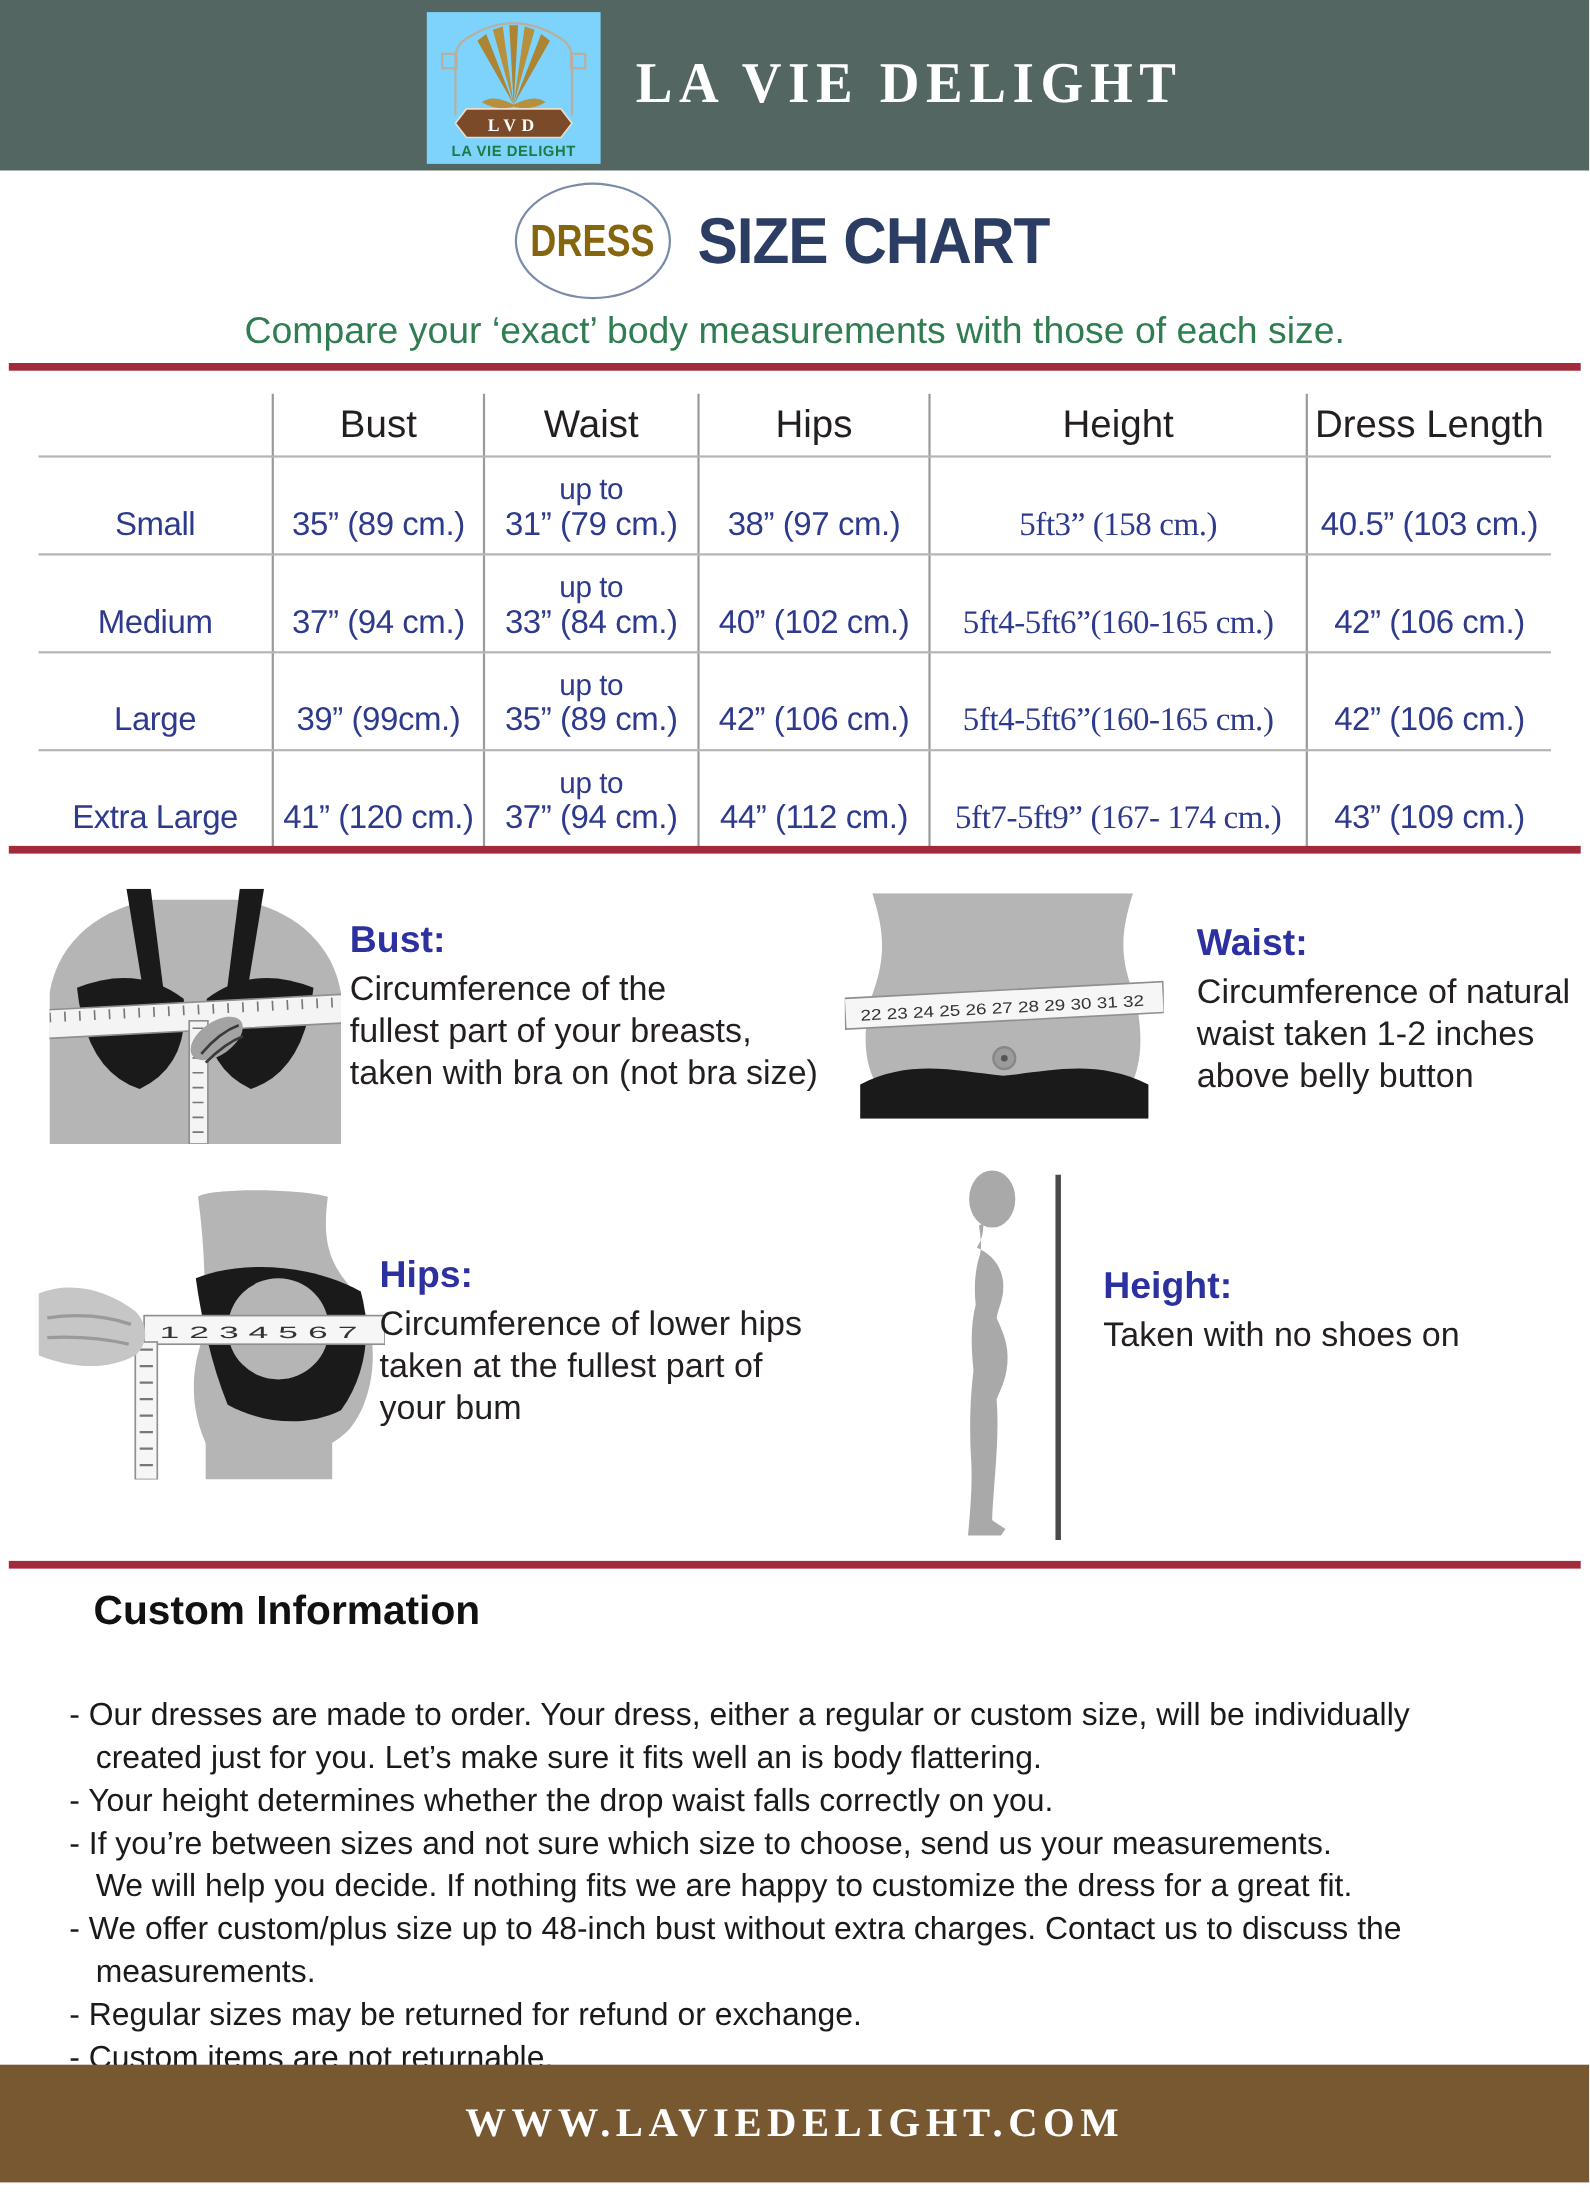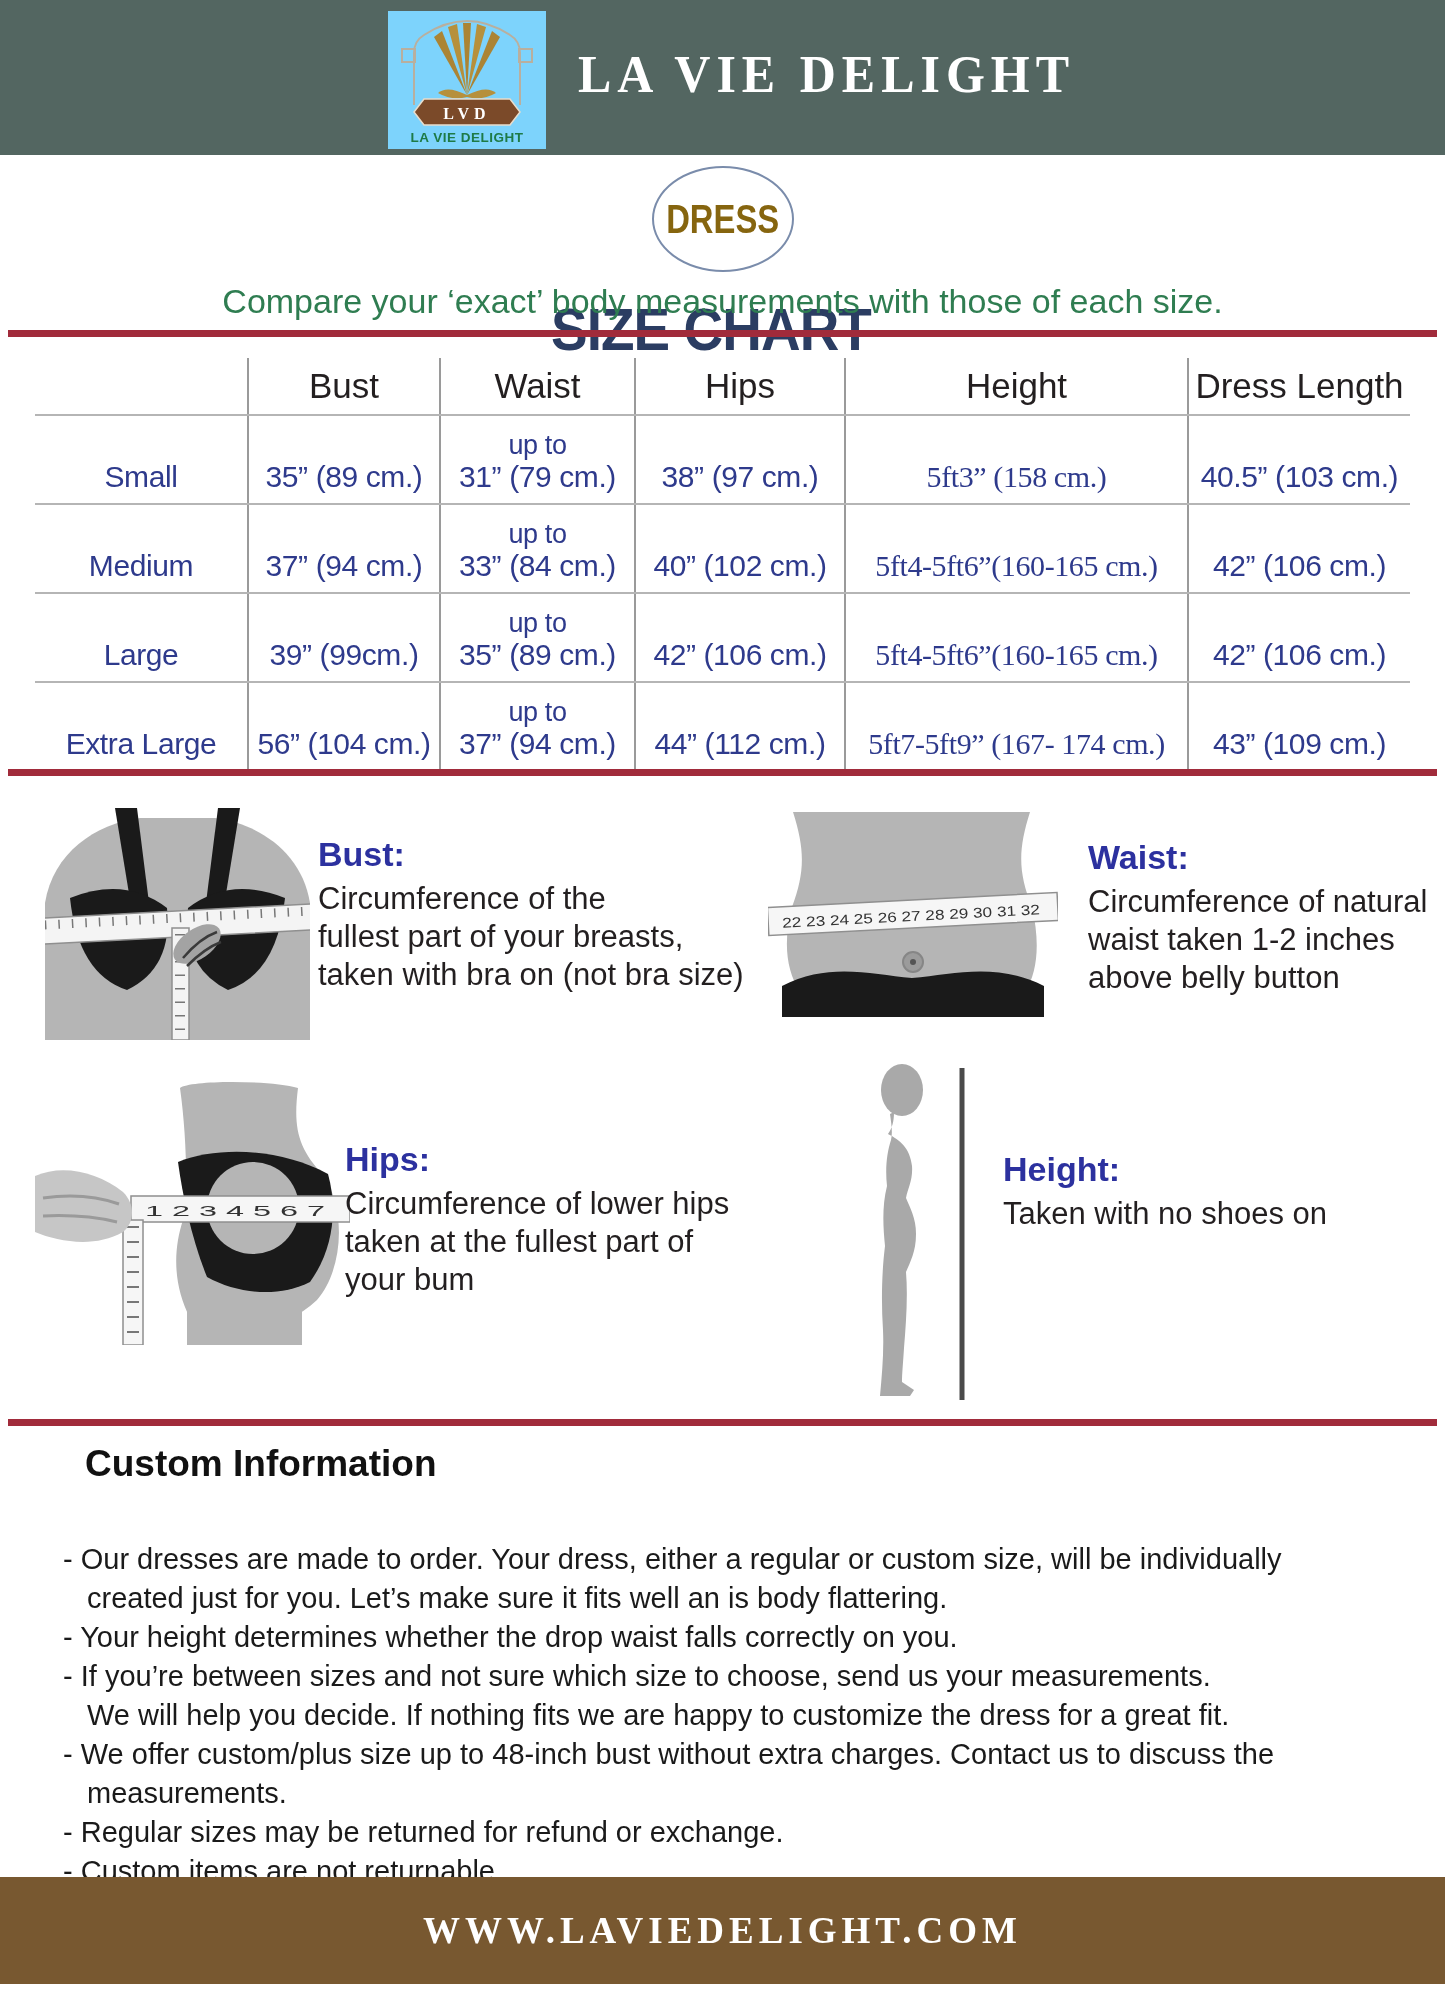--- a/index.html
+++ b/index.html
@@ -9,21 +9,21 @@
   
   .header-band{position:absolute;left:0;top:0;width:1445px;height:155px;background:#536661;}
   .logo-box{position:absolute;left:388px;top:11px;width:158px;height:138px;background:#7dd3fc;
             display:flex;flex-direction:column;align-items:center;justify-content:flex-start;}
   .logo-name{font-size:13.5px;font-weight:bold;color:#1e7a46;letter-spacing:.5px;margin-top:1px;}
   .brand-name{position:absolute;left:578px;top:44px;color:#ffffff;
               font-family:"Liberation Serif", serif;font-weight:700;font-size:50px;letter-spacing:6px;
               transform:scaleY(1.05);transform-origin:left top;white-space:nowrap;}
 
   
-  .title-row{position:absolute;left:0;top:166px;width:1445px;display:flex;align-items:center;justify-content:center;gap:24px;flex-direction:column;}
+  .title-row{position:absolute;left:0;top:166px;width:1445px;display:flex;align-items:center;justify-content:center;gap:24px;}
   .dress-oval{width:138px;height:102px;border:2.5px solid #7a8cab;border-radius:50%;
               display:flex;align-items:center;justify-content:center;flex:0 0 auto;}
   .dress-oval span{font-size:41px;font-weight:800;color:#86650f;transform:scaleX(.8);letter-spacing:0px;}
   .main-title{font-size:59px;font-weight:800;color:#2b3d62;transform:scaleX(.93);transform-origin:left center;
               letter-spacing:-1px;white-space:nowrap;}
   .subtitle{position:absolute;left:0;top:282px;width:1445px;text-align:center;
             font-size:34px;color:#2f7d51;}
 
   .divider{position:absolute;left:8px;right:8px;height:7px;background:#a12b3b;}
   .divider.d1{top:330px;} .divider.d2{top:769px;} .divider.d3{top:1419px;}
@@ -144,21 +144,21 @@
         <td>
           <div class="upto">up to</div>
           <div>35” (89 cm.)</div>
         </td>
         <td>42” (106 cm.)</td>
         <td class="height-cell">5ft4-5ft6”(160-165 cm.)</td>
         <td>42” (106 cm.)</td>
       </tr>
         <tr>
         <td class="size-cell">Extra Large</td>
-        <td>56” (104 cm.)</td>
+        <td>41” (120 cm.)</td>
         <td>
           <div class="upto">up to</div>
           <div>37” (94 cm.)</div>
         </td>
         <td>44” (112 cm.)</td>
         <td class="height-cell">5ft7-5ft9” (167- 174 cm.)</td>
         <td>43” (109 cm.)</td>
       </tr>
       </tbody>
   </table>

